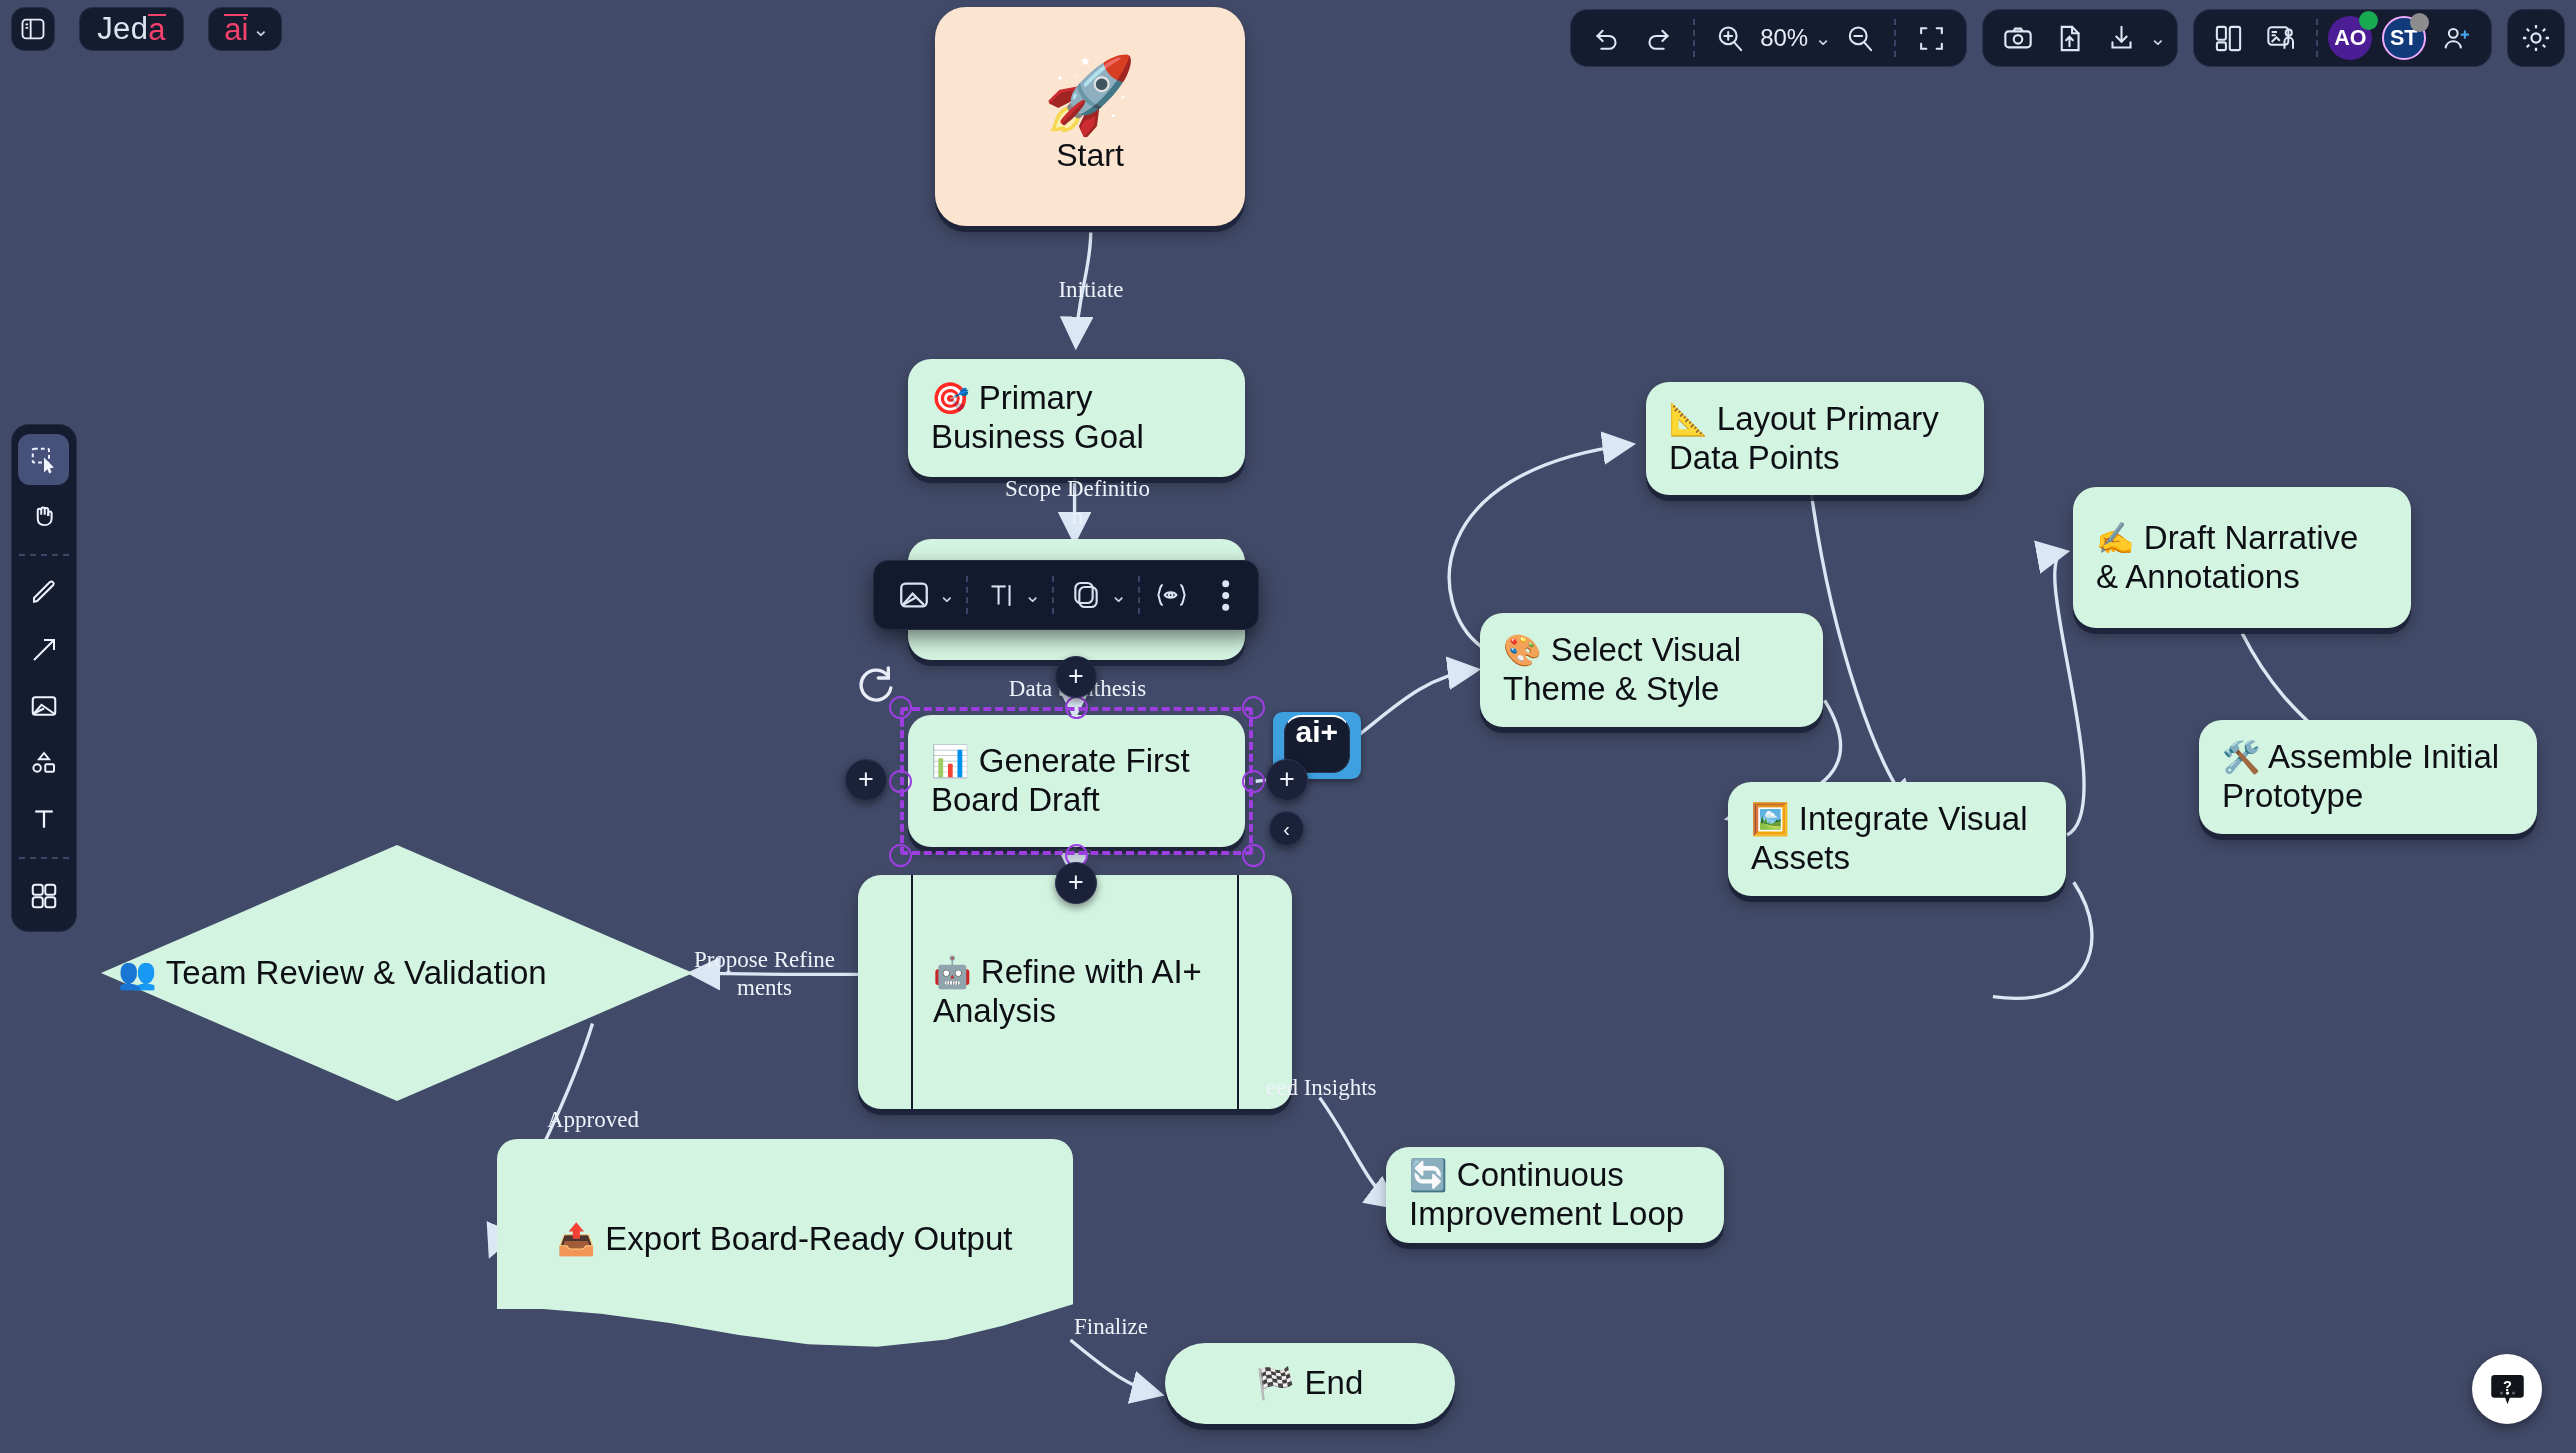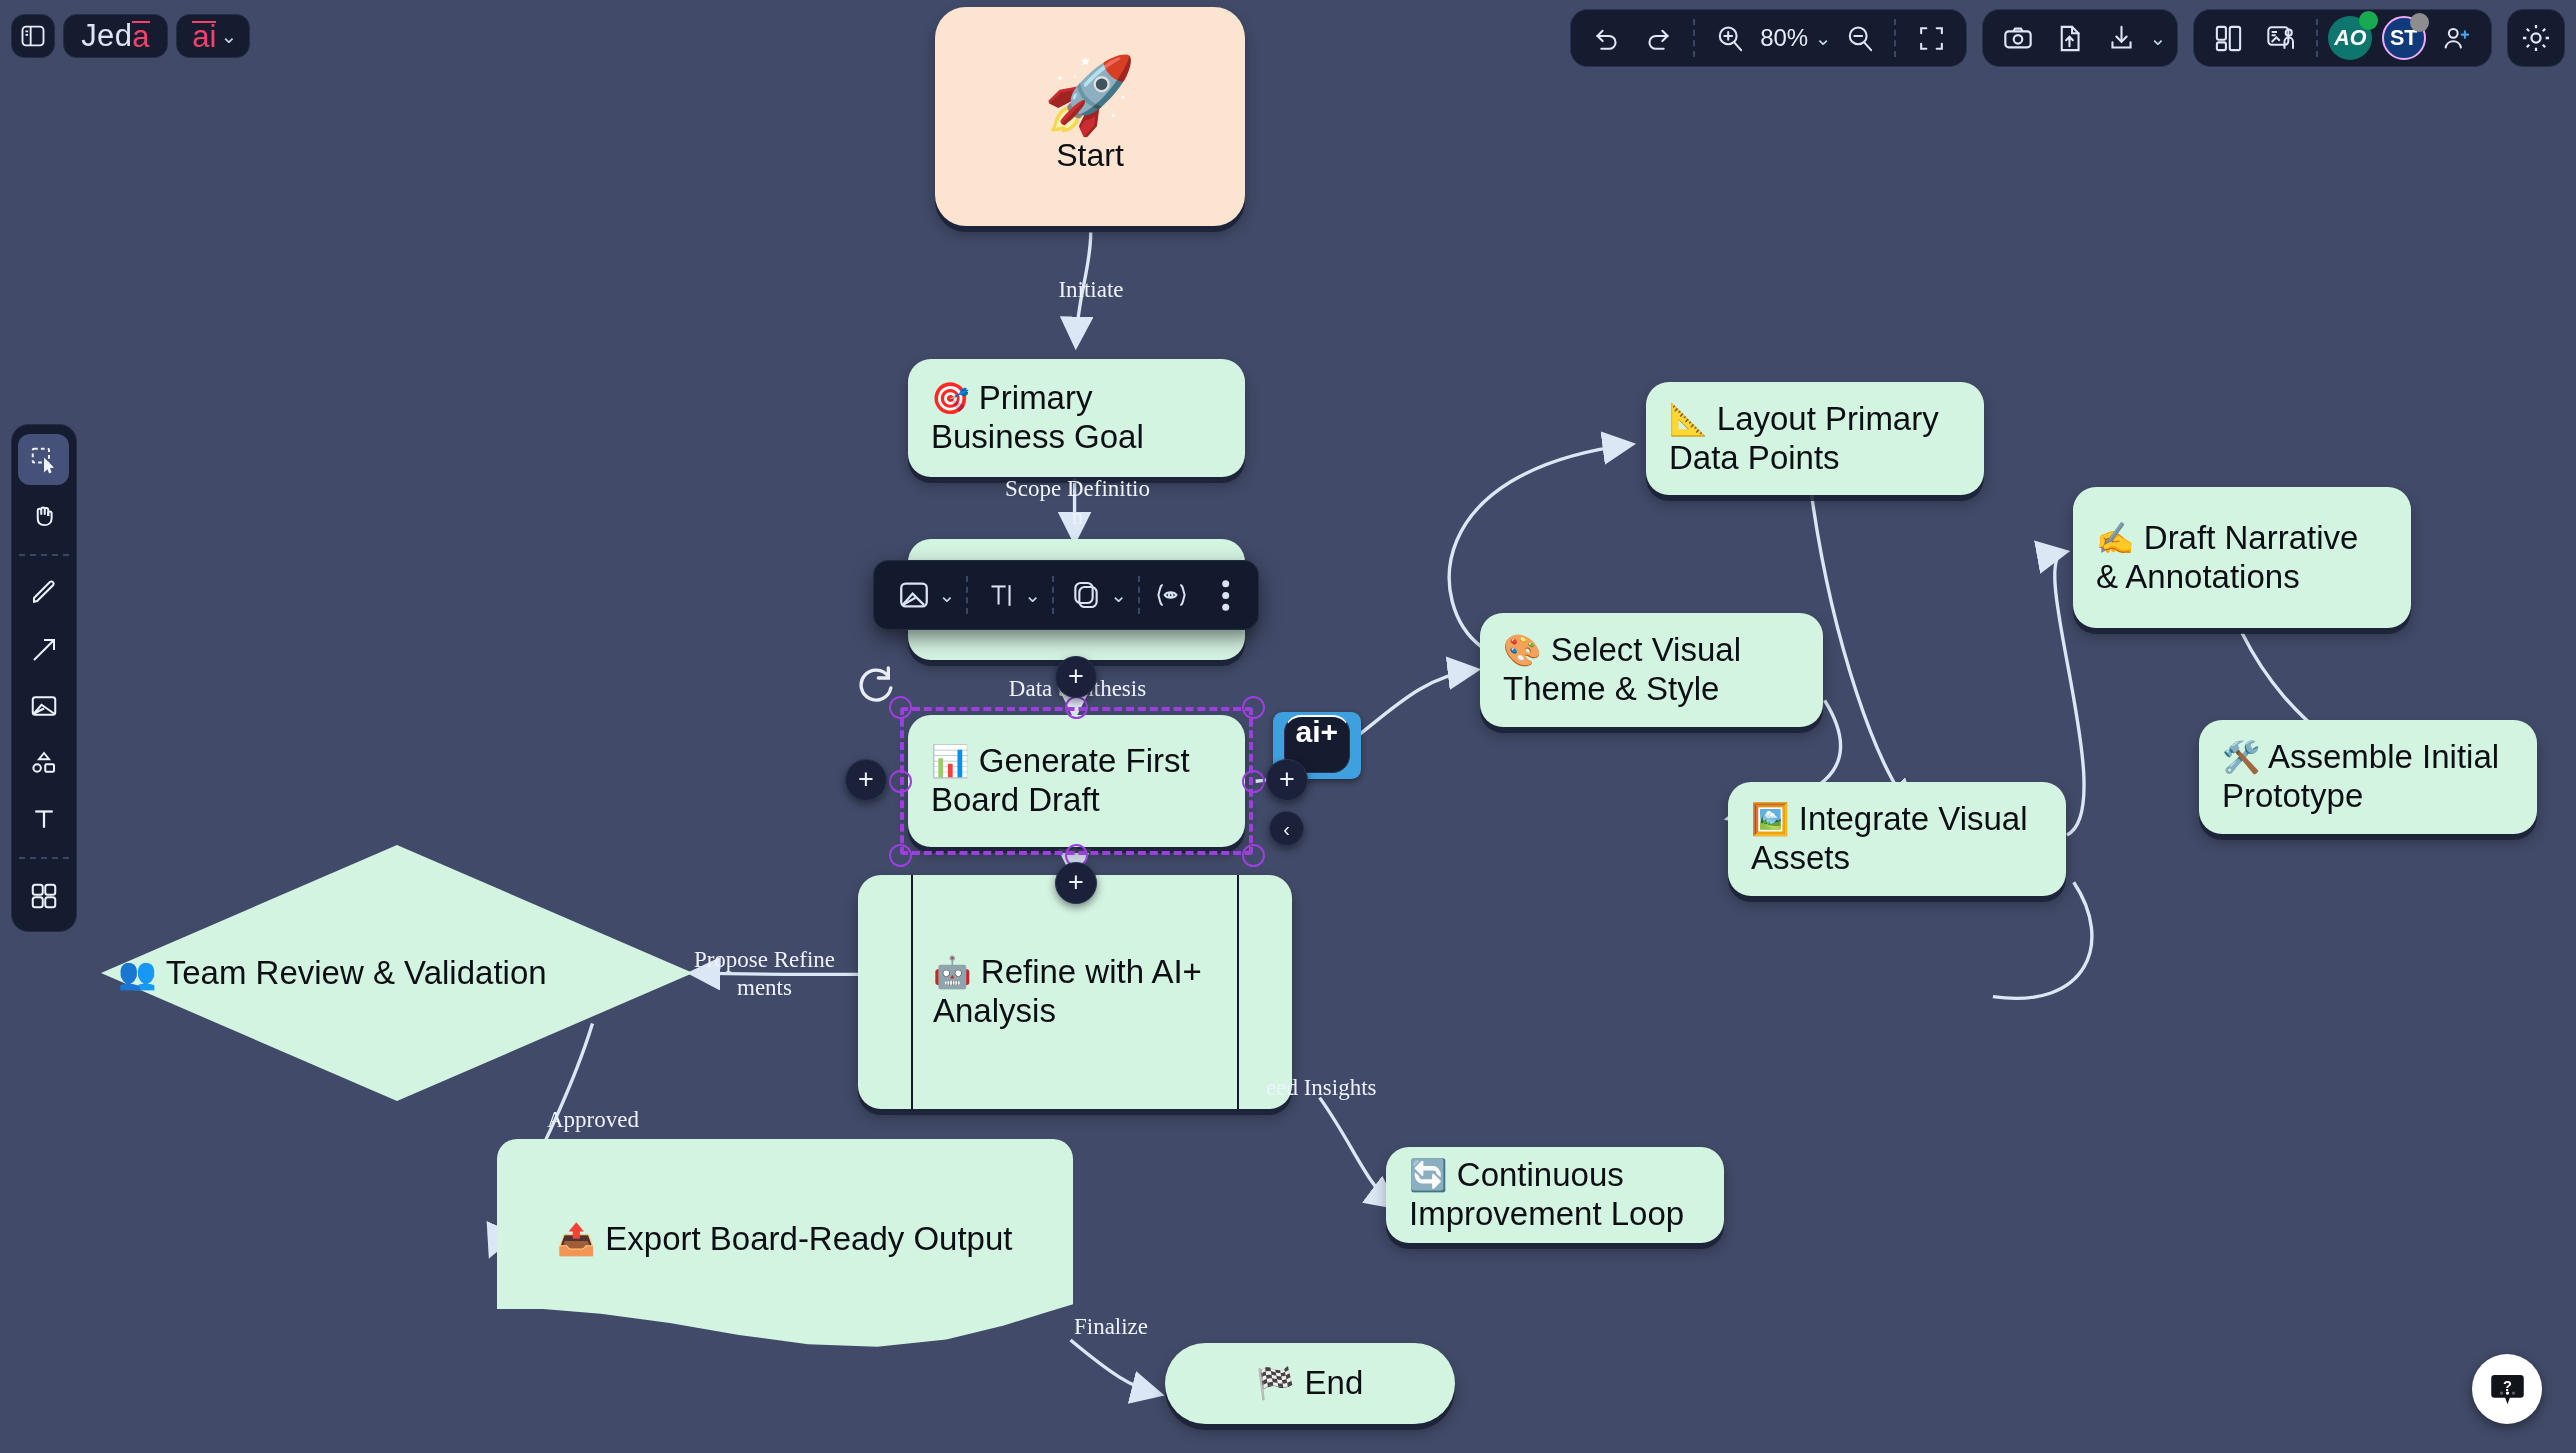--- a/index.html
+++ b/index.html
@@ -114,21 +114,21 @@
   .ai-badge {
     position: absolute;
     background: #3fa0e0; color: #fff;
     border-radius: 9.4px; padding: 3.4px 10.8px 6px;
     font-size: 30px; line-height: 1; font-weight: 600;
     box-shadow: 0 2.7px 6.7px rgba(0,0,0,.4);
   }
   .ai-badge .bar { display: inline-block; border-top: 2.7px solid #fff; }
 
   
-  .tl-wrap { position: absolute; left: 10.8px; top: 14px; display: flex; gap: 8px; align-items: center; }
+  .tl-wrap { position: absolute; left: 10.8px; top: 7px; display: flex; gap: 24px; align-items: center; }
   .icon-btn {
     background: #161c30; border: 0.7px solid #262d46; border-radius: 13.5px;
     width: 44px; height: 44px; display: flex; align-items: center; justify-content: center;
   }
   .brand {
     background: #161c30; border: 0.7px solid #262d46; border-radius: 13.5px;
     height: 44px; padding: 0 17.5px; display: flex; align-items: center;
     font-size: 31px; color: #dde4f2; letter-spacing: 0.3px;
   }
   .brand .accent { color: #f5426c; }
@@ -161,21 +161,21 @@
     display: flex; align-items: center; gap: 4px; padding: 0 10.8px;
   }
   .bar .b { width: 48px; height: 48px; border-radius: 10.8px; display: flex; align-items: center; justify-content: center; }
   .bar .vsep { width: 0; height: 38px; border-left: 2px dashed #3b4568; margin: 0 6.7px; }
   .zoomval { color: #e6ecf8; font-size: 24px; padding: 0 2.7px; }
   .avatar {
     position: relative; width: 44px; height: 44px; border-radius: 50%;
     display: flex; align-items: center; justify-content: center;
     color: #fff; font-size: 21.5px; font-weight: 700;
   }
-  .avatar.a1 { background: #0f766e; font-style: italic; }
+  .avatar.a1 { background: #4c1d95; }
   .avatar.a2 { background: #113a7a; border: 2px solid #f0abfc; }
   .avatar .dot { position: absolute; right: -5.4px; top: -5.4px; width: 19px; height: 19px; border-radius: 50%; }
   .avatar .dot.online { background: #18a951; }
   .avatar .dot.away { background: #8d8d8d; }
 
   
   .ctx-toolbar {
     position: absolute; left: 873px; top: 560px;
     background: #131a2e; border: 0.7px solid #242c45; border-radius: 15px;
     height: 70px; display: flex; align-items: center; padding: 0 10.8px; gap: 2.7px;

